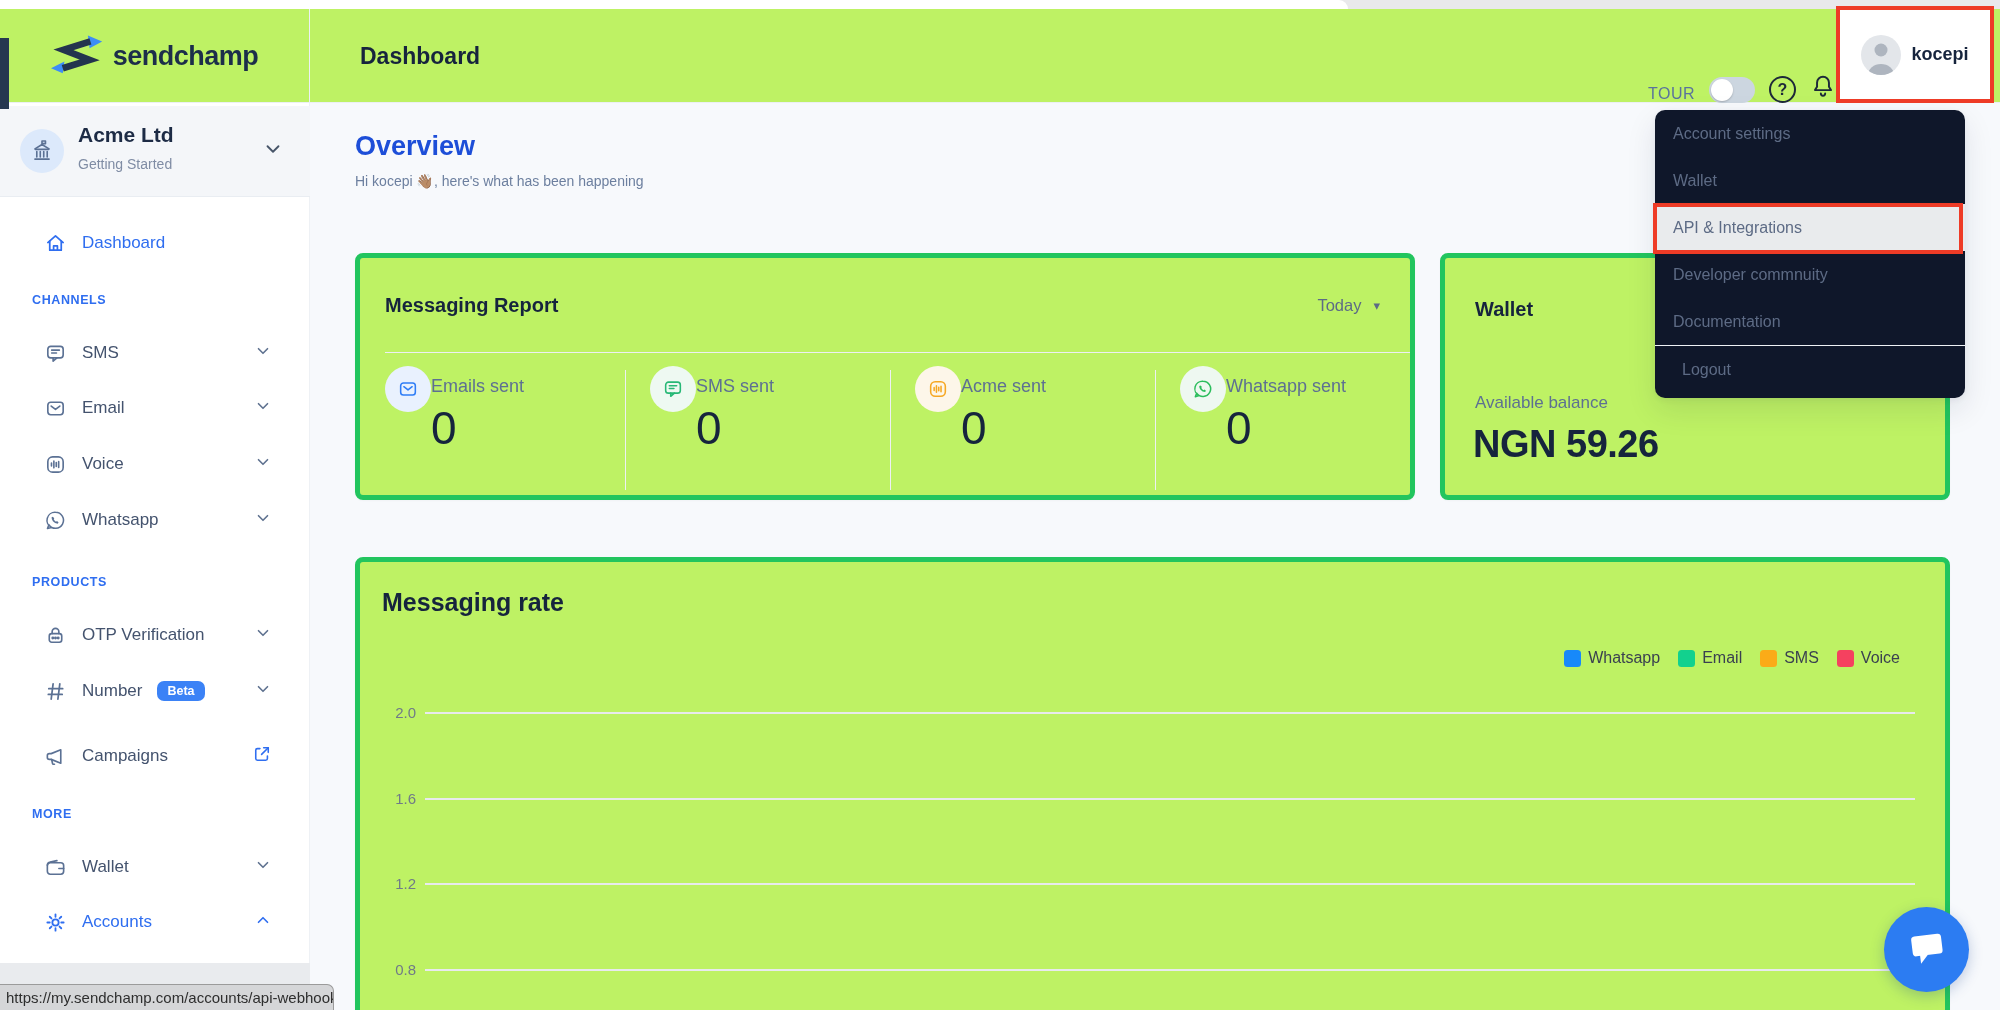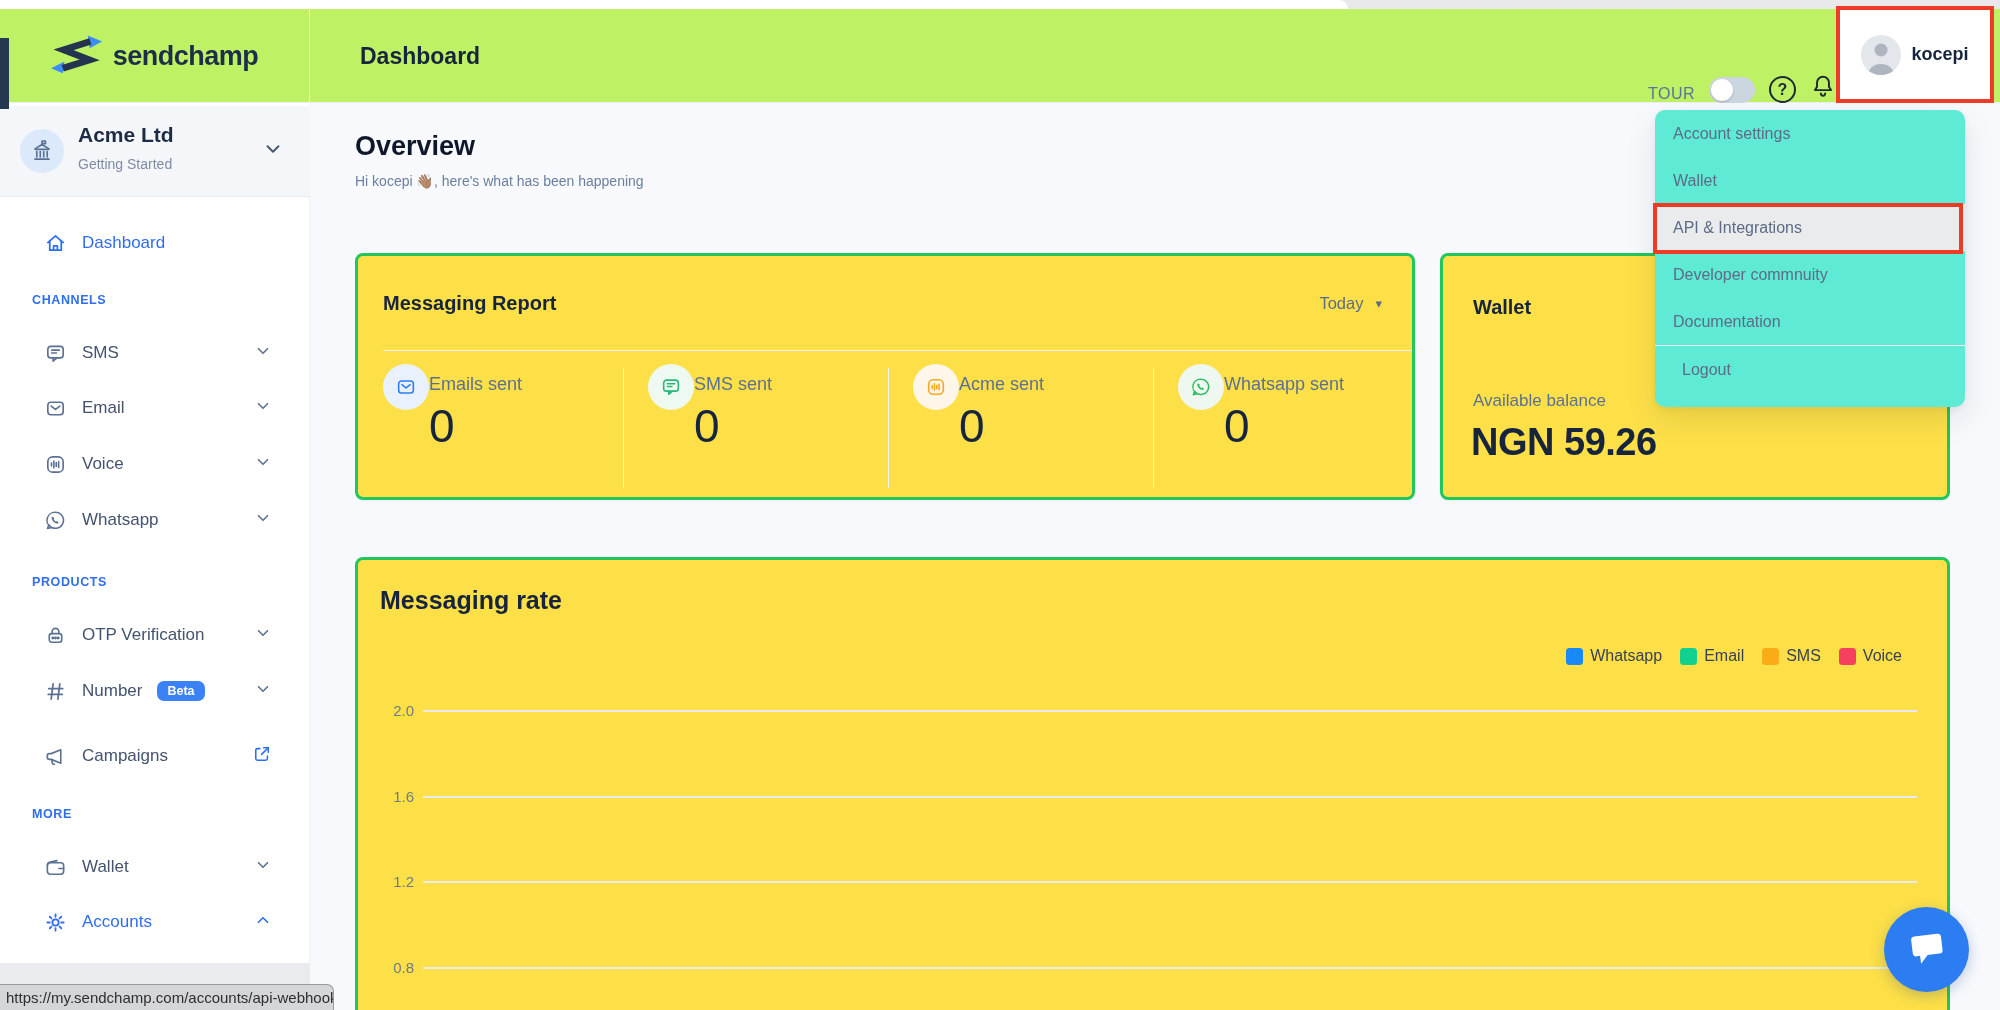--- a/index.html
+++ b/index.html
@@ -40,24 +40,24 @@
   .nav-icon { width:23px; height:23px; flex:none; color:#5b7194; }
   .nav-item.active .nav-icon { color:#2f6ef0; }
   .nav-chev { position:absolute; right:38px; color:#5f7290; }
   .nav-chev.blue { color:#2f6ef0; }
   .section-label { position:absolute; left:32px; font-size:12.5px; font-weight:700; letter-spacing:0.6px; color:#2f6ef0; }
   .beta-badge { background:#3b82f6; color:#fff; font-size:12.5px; font-weight:600; padding:3px 10px; border-radius:7px; }
   .hover-row { position:absolute; left:0; top:860px; width:310px; height:21px; background:#e9ebee; }
 
   
   .main { position:absolute; left:310px; top:103px; width:1690px; height:907px; background:#f7f9fc; }
-  .overview-title { position:absolute; left:45px; top:28px; font-size:27px; font-weight:700; color:#0f172a; }
+  .overview-title { position:absolute; left:45px; top:28px; font-size:27px; font-weight:700; color:#1d4ed8; }
   .greeting { position:absolute; left:45px; top:70px; font-size:14px; color:#6c7f9f; }
 
-  .card { position:absolute; background:#fde047; border-radius:8px; border:3px solid #22c55e; box-shadow:0 1px 2px rgba(16,24,40,.03); }
+  .card { position:absolute; background:#bef264; border-radius:8px; border:5px solid #22c55e; box-shadow:0 1px 2px rgba(16,24,40,.03); }
   .report-card { left:45px; top:150px; width:1060px; height:247px; }
   .card-header { position:absolute; top:0; left:0; right:0; height:94px; display:flex; align-items:center; justify-content:space-between; padding:0 30px 0 25px; }
   .card-title { font-size:20px; font-weight:600; color:#16243d; }
   .period-select { display:flex; align-items:center; gap:12px; font-size:16.5px; color:#5d6b85; cursor:pointer; }
   .period-caret { font-size:13px; color:#5d6b85; }
   .card-divider { position:absolute; top:94px; left:25px; right:0; height:1px; background:#edf0f4; }
 
   .stat { position:absolute; top:108px; height:130px; display:flex; align-items:flex-start; gap:0; padding-left:25px; }
   .stat-icon { width:46px; height:46px; border-radius:50%; display:flex; align-items:center; justify-content:center; flex:none; }
   .stat-label { font-size:18px; color:#5d7092; margin-top:10px; }
@@ -76,21 +76,21 @@
   .rate-card { left:45px; top:454px; width:1595px; height:600px; }
   .rate-title { position:absolute; left:22px; top:26px; font-size:25px; font-weight:600; color:#16243d; }
   .legend { position:absolute; right:45px; top:87px; display:flex; align-items:center; gap:18px; }
   .legend-item { display:flex; align-items:center; gap:7px; }
   .legend-chip { width:17px; height:17px; border-radius:3.5px; }
   .legend-text { font-size:16px; font-weight:500; color:#3a4150; }
   .gridline { position:absolute; left:65px; right:30px; height:2px; background:#e8eaed; }
   .tick { position:absolute; left:0; width:56px; text-align:right; font-size:15px; color:#707a88; line-height:15px; }
 
   
-  .user-menu { position:absolute; left:1655px; top:110px; width:310px; background:#5eead4; border-radius:10px; box-shadow:0 12px 30px rgba(20,30,60,.10), 0 2px 6px rgba(20,30,60,.06); z-index:40; overflow:hidden; padding-bottom:14px; }
+  .user-menu { position:absolute; left:1655px; top:110px; width:310px; background:#0f172a; border-radius:10px; box-shadow:0 12px 30px rgba(20,30,60,.10), 0 2px 6px rgba(20,30,60,.06); z-index:40; overflow:hidden; padding-bottom:5px; }
   .menu-item { height:47px; display:flex; align-items:center; padding-left:18px; font-size:16px; color:#5d6b85; cursor:pointer; }
   .menu-item.hl { background:#e9ebed; }
   .menu-item.logout { padding-left:27px; }
   .menu-divider { height:1px; background:#eef1f5; }
   .menu-red-box { position:absolute; left:1653px; top:203px; width:310px; height:51px; border:4px solid #ee3b26; z-index:42; pointer-events:none; }
 
   
   .chat-button { position:absolute; left:1884px; top:907px; width:85px; height:85px; border-radius:50%; background:#2c7cf2; display:flex; align-items:center; justify-content:center; box-shadow:0 4px 14px rgba(20,60,140,.25); z-index:60; }
   .status-bar { position:absolute; left:0; top:984px; width:334px; height:26px; background:#d5d6d8; border-top:1px solid #9b9b9b; border-right:1px solid #9b9b9b; border-top-right-radius:7px; font-size:15px; color:#2e2e2e; padding:4px 8px 0 6px; z-index:70; white-space:nowrap; overflow:hidden; }
 </style>

